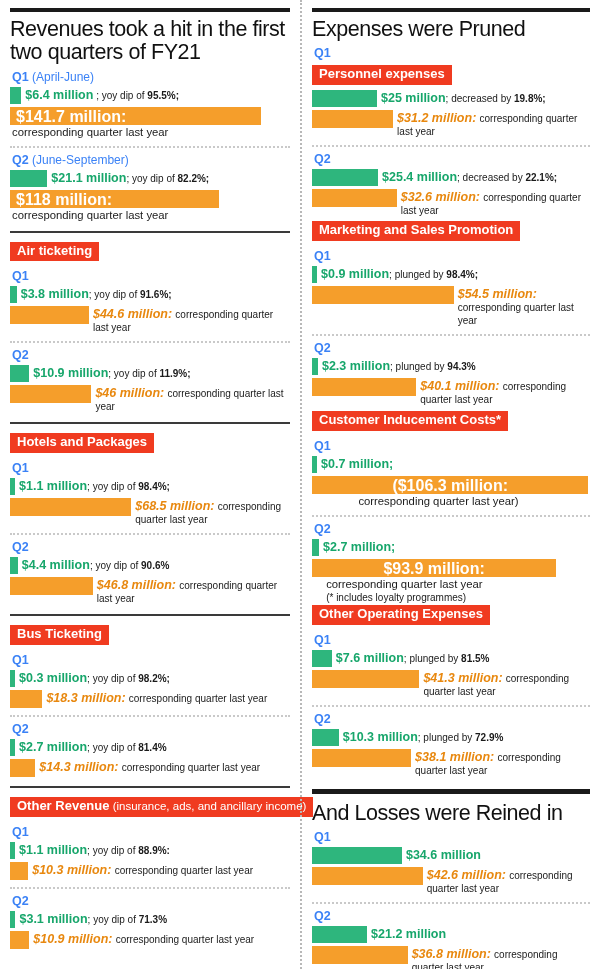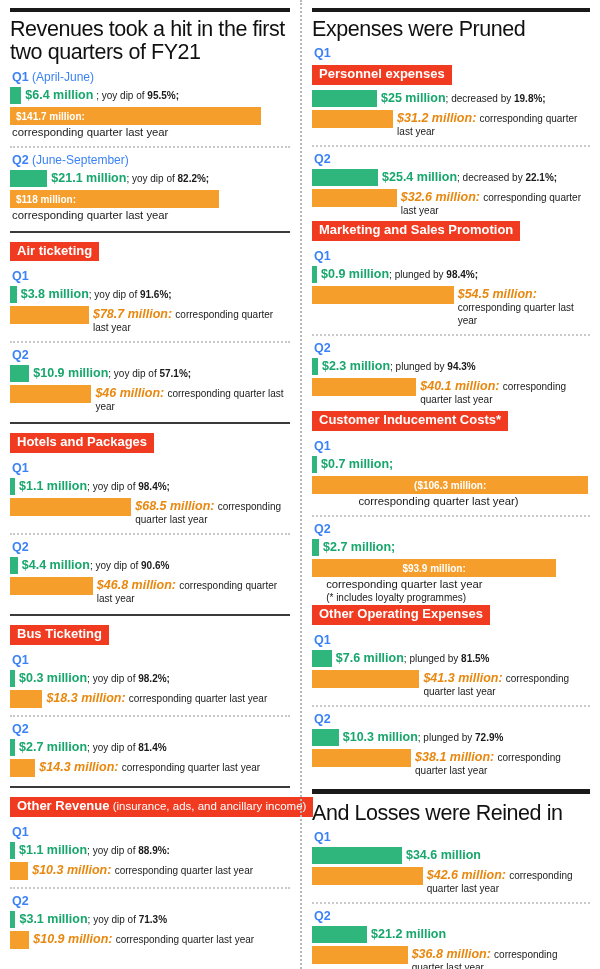--- a/index.html
+++ b/index.html
@@ -47,21 +47,21 @@
   .lab { font-size: 11.5px; line-height: 1.12; padding-left: 4px; padding-top: 1px; }
   .lab .amt-g { color: #17a66b; font-weight: bold; font-size: 12.5px; }
   .lab .amt-o { color: #e8880f; font-weight: bold; font-size: 12.5px; font-style: italic; }
   .lab .rest { color: #1a1a1a; font-size: 10px; }
   .lab .rest b { font-weight: bold; }
 
   
   .barwrap { position: relative; }
   .inbar {
     position: absolute; left: 6px; top: 1px;
-    color: #fff; font-weight: bold; font-size: 10px; line-height: 17px;
+    color: #fff; font-weight: bold; font-size: 16px; line-height: 17px;
     white-space: nowrap;
   }
   .inbar.right { left: auto; right: 8px; border-radius: 7px; }
   .undercap { font-size: 11.3px; line-height: 1.15; margin-top: 1px; padding-left: 2px; }
 </style>
 </head>
 <body>
 
 <div id="page">
 
@@ -97,29 +97,29 @@
         <div class="rule-sec"></div>
         <div><div class="seclabel">Air ticketing</div></div>
         <div>
           <div class="qlabel"><span>Q1</span></div>
           <div class="row">
             <div class="bar green" style="width: 6.726px;"></div>
             <div class="lab"><span class="amt-g">$3.8 million</span><span class="rest">; yoy dip of <b>91.6%;</b></span></div>
           </div>
           <div class="row">
             <div class="bar orange tall" style="width: 78.942px;"></div>
-            <div class="lab"><span class="amt-o">$78.7 million:</span> <span class="rest">corresponding quarter last year</span></div>
+            <div class="lab"><span class="amt-o">$44.6 million:</span> <span class="rest">corresponding quarter last year</span></div>
           </div>
         </div>
         <div class="rule-dot"></div>
         <div>
           <div class="qlabel"><span>Q2</span></div>
           <div class="row">
             <div class="bar green" style="width: 19.293px;"></div>
-            <div class="lab"><span class="amt-g">$10.9 million</span><span class="rest">; yoy dip of <b>57.1%;</b></span></div>
+            <div class="lab"><span class="amt-g">$10.9 million</span><span class="rest">; yoy dip of <b>11.9%;</b></span></div>
           </div>
           <div class="row">
             <div class="bar orange tall" style="width: 81.42px;"></div>
             <div class="lab"><span class="amt-o">$46 million:</span> <span class="rest">corresponding quarter last year</span></div>
           </div>
         </div>
         <div class="rule-sec"></div>
         <div><div class="seclabel">Hotels and Packages</div></div>
         <div>
           <div class="qlabel"><span>Q1</span></div>

